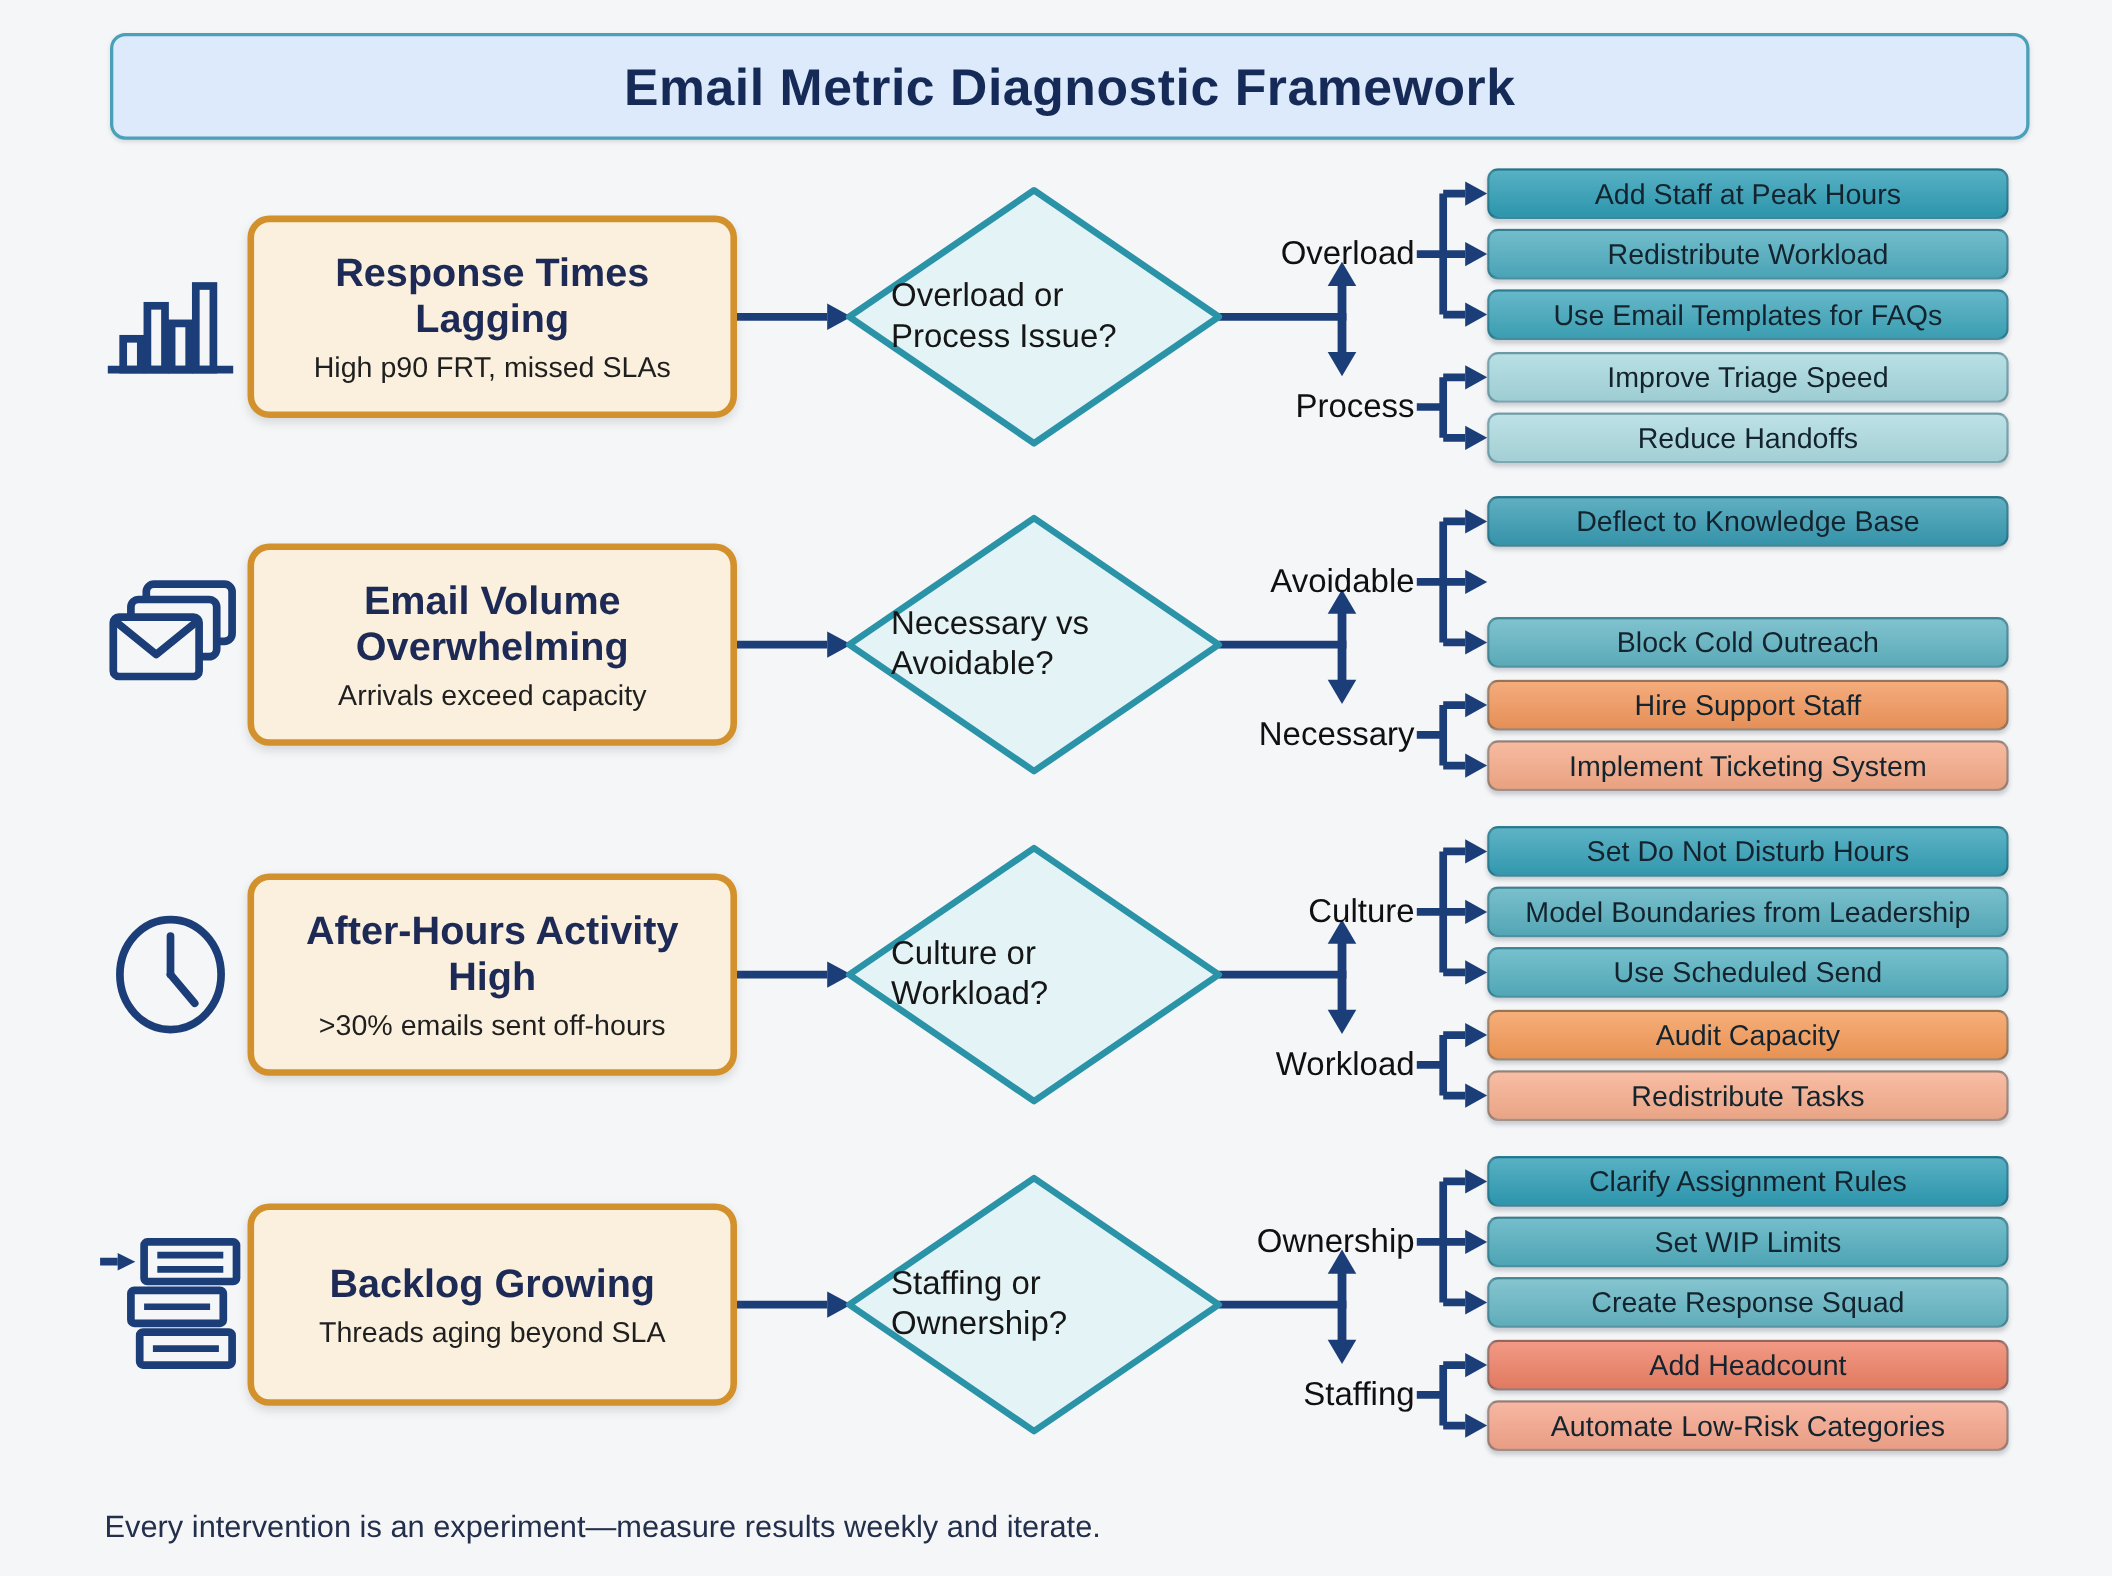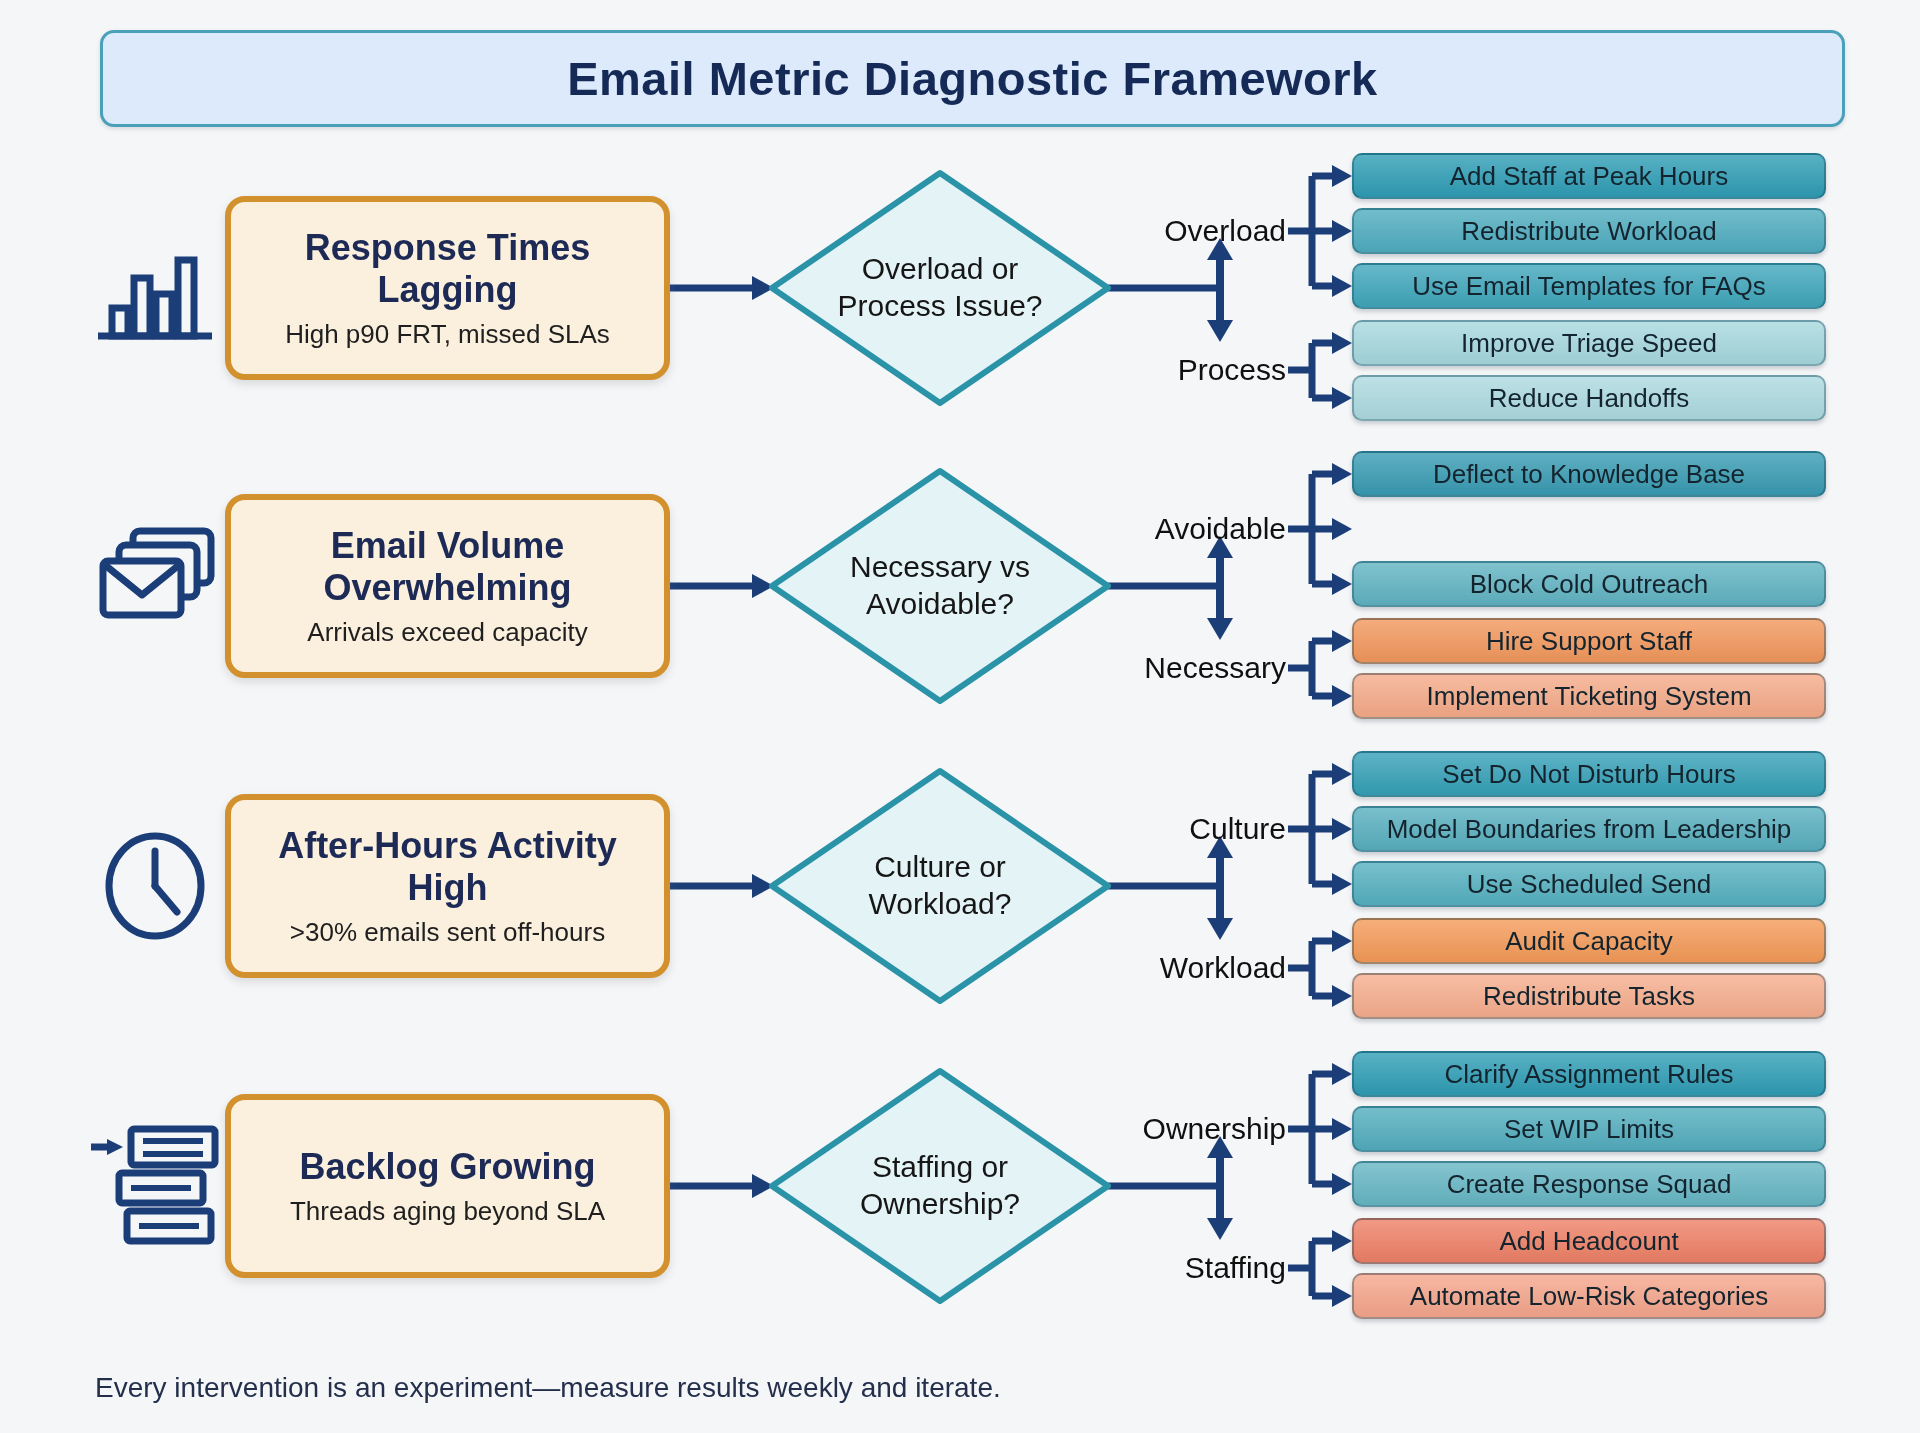--- a/index.html
+++ b/index.html
@@ -23,21 +23,21 @@
   .problem{
     position:absolute;left:225px;top:56px;width:445px;height:184px;box-sizing:border-box;
     background:#faf0dd;border:6px solid #d2912c;border-radius:20px;
     display:flex;flex-direction:column;align-items:center;justify-content:center;
     padding:0 24px;text-align:center;box-shadow:0 4px 8px rgba(120,120,120,.22);
   }
   .p-title{font-size:36px;font-weight:700;color:#1e2a56;line-height:1.16;}
   .p-sub{font-size:26px;color:#1f1f1f;margin-top:9px;line-height:1.1;}
   .decision{
     position:absolute;left:810px;top:88px;width:260px;height:120px;
-    display:flex;align-items:center;justify-content:center;text-align:center;
+    display:flex;align-items:center;justify-content:center;text-align:left;
     font-size:30px;color:#161616;line-height:1.22;font-weight:500;
   }
   .blabel{
     position:absolute;left:1050px;width:236px;height:44px;text-align:right;
     font-size:30px;color:#101010;font-weight:500;line-height:44px;
   }
   .blabel.top{top:69px}
   .blabel.bot{top:208px}
   .action{
     position:absolute;left:1352px;width:474px;height:46px;box-sizing:border-box;

